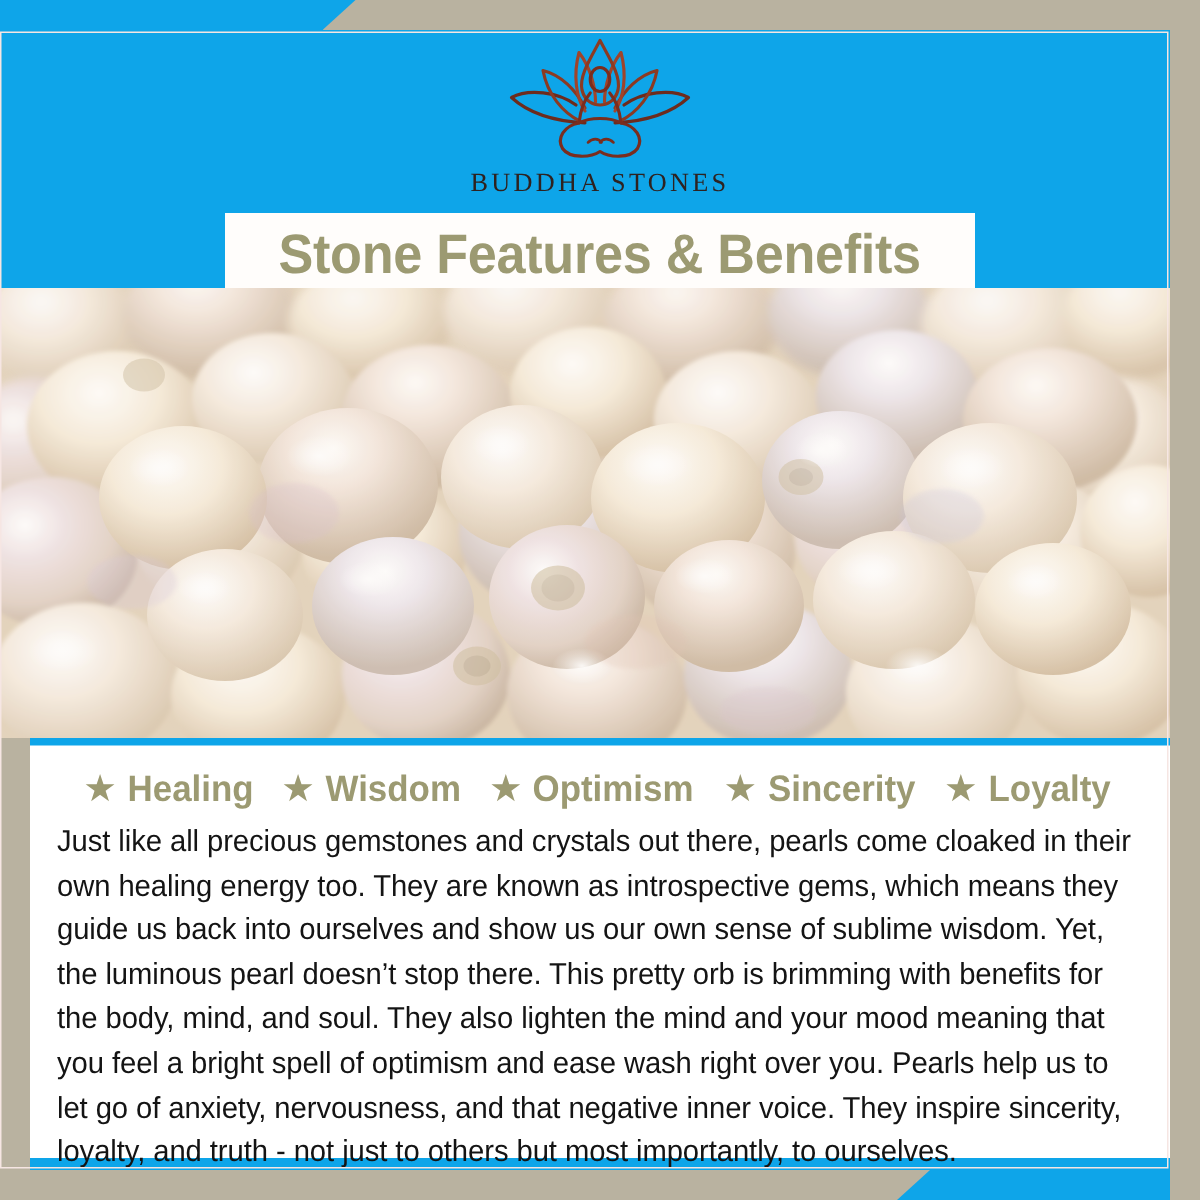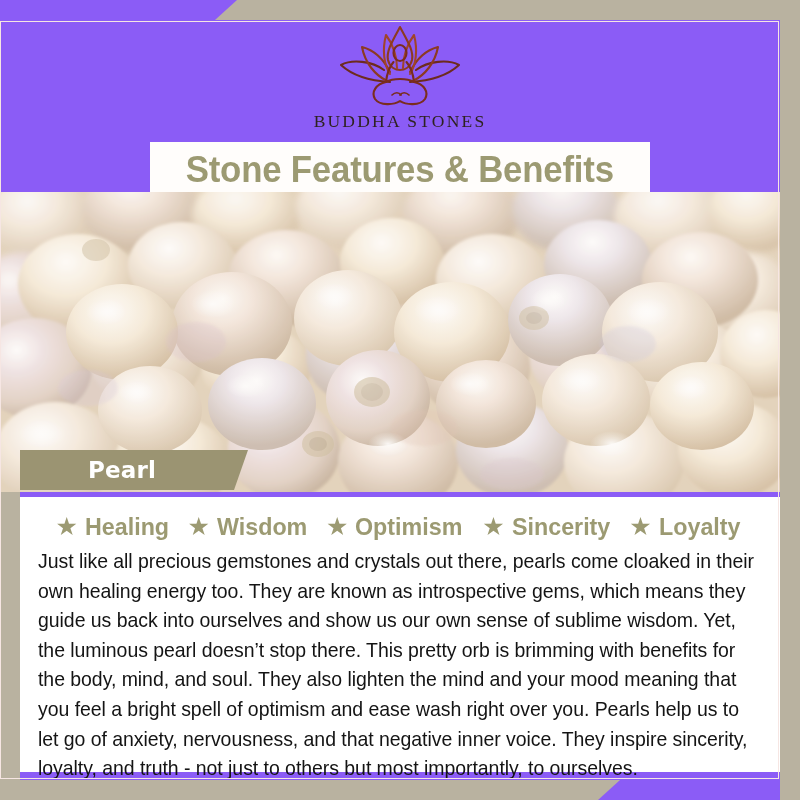--- a/index.html
+++ b/index.html
@@ -12,21 +12,21 @@
     overflow: hidden;
     font-family: "Liberation Sans", sans-serif;
     background: #faeeeb;
   }
 
   
   #poster {
     position: relative;
     width: 800px;
     height: 800px;
-    background: #8b5cf6;
+    background: #0ea5e9;
     overflow: hidden;
   }
 
   
   .frame-right {
     position: absolute;
     top: 0;
     right: 0;
     width: 20px;
     height: 800px;
@@ -397,23 +397,20 @@
         <ellipse cx="424" cy="236" rx="34" ry="18" fill="#e0c3b4"></ellipse>
         <ellipse cx="628" cy="152" rx="28" ry="18" fill="#c9c6df"></ellipse>
         <ellipse cx="88" cy="196" rx="30" ry="18" fill="#d6c8dd"></ellipse>
         <ellipse cx="512" cy="282" rx="32" ry="16" fill="#d9c4cf"></ellipse>
       </g>
 
       <rect x="0" y="0" width="780" height="300" fill="#e8d9c2" opacity="0.10"></rect>
     </svg>
   </div>
 
-  <div class="stone-chip">
-    <span class="stone-chip-label">Pearl</span>
-  </div>
 
   <div class="body-card">
     <div class="benefits">
       <div class="benefit">
         <span class="benefit-star">★</span>
         <span class="benefit-label">Healing</span>
       </div>
       <div class="benefit">
         <span class="benefit-star">★</span>
         <span class="benefit-label">Wisdom</span>

